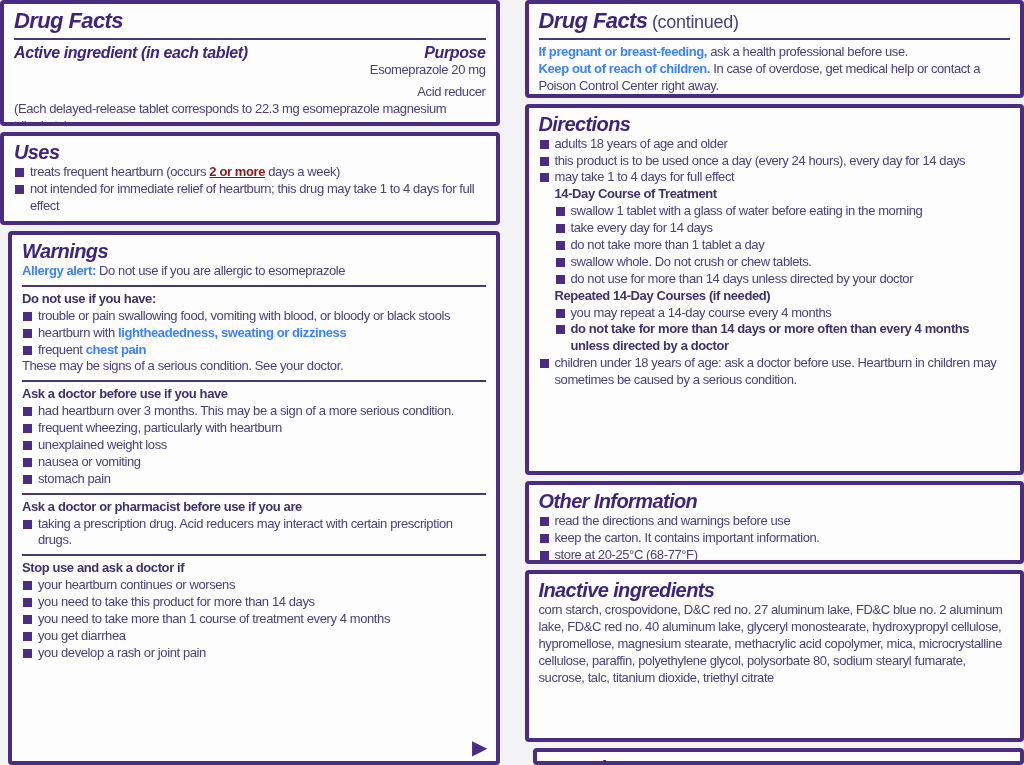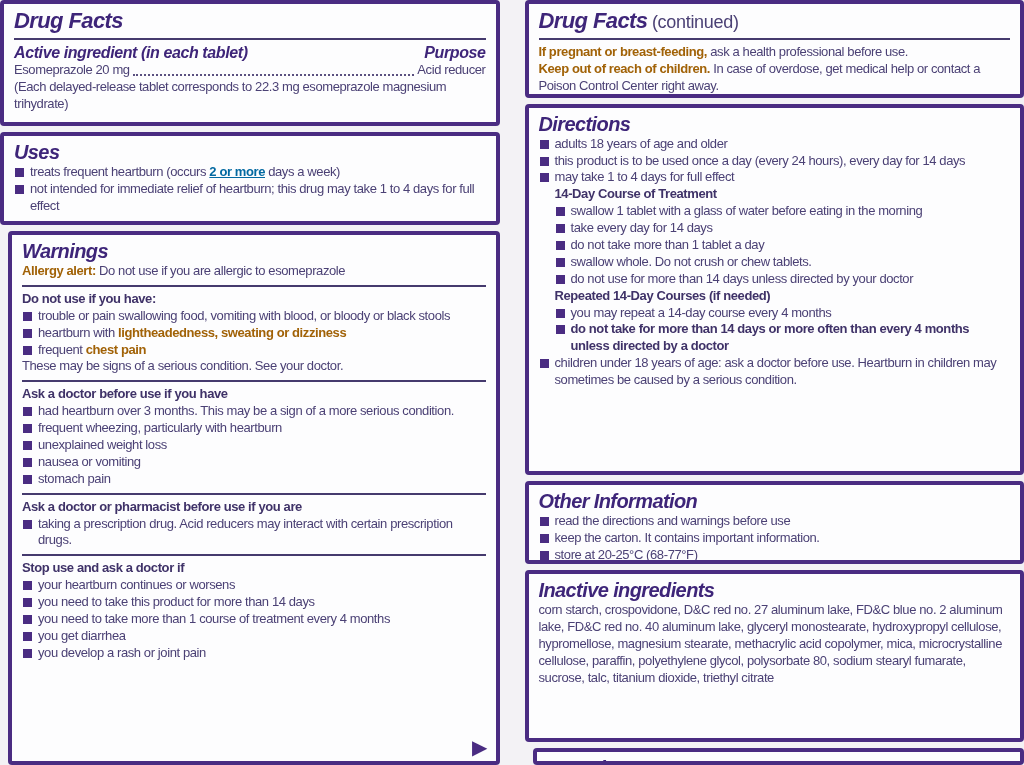--- a/index.html
+++ b/index.html
@@ -28,42 +28,42 @@
     line-height:1.2;
   }
   .big-title { font-size:22px; }
   .section-title { font-size:20px; }
   .title-suffix { font-weight:normal; font-style:normal; font-size:18px; letter-spacing:-0.3px; color:#4b4175; }
 
   .rule { border:none; border-top:2px solid #453a6e; margin:4px 0 4px; }
   .thin-rule { border:none; border-top:2px solid #453a6e; margin:5px 0 4px; }
 
   .txt, li, p { font-size:13px; letter-spacing:-0.4px; line-height:1.3; }
-  b { color:#a16207; }
+  b { color:#3b82f6; }
 
   .mid-head {
     font-weight:bold; font-style:italic; font-size:16px;
     color:#3e2579; letter-spacing:-0.4px;
   }
   .sub-head { font-weight:bold; color:#3f3268; }
 
   ul { list-style:none; }
   li.b { padding-left:16px; position:relative; }
   li.b::before {
     content:""; position:absolute; left:1px; top:4px;
     width:9px; height:9px; background:#4a2c82;
   }
   ul.indent { margin-left:16px; }
   .ind { margin-left:16px; }
 
-  .bu { font-weight:bold; text-decoration:underline; color:#0369a1; }
+  .bu { font-weight:bold; text-decoration:underline; color:#7f1d1d; }
   .bold-item { font-weight:bold; color:#3f3268; }
 
   .purpose-row { display:flex; justify-content:space-between; align-items:flex-end; }
-  .dose-row { display:flex; align-items:flex-end; }
+  .dose-row { display:flex; align-items:flex-end;flex-direction:column; }
   .leader { flex:1; border-bottom:2px dotted #5a5080; margin:0 3px 3px 3px; height:1px; }
 
   .arrow {
     position:absolute; right:8px; bottom:4px;
     color:#4a2c82; font-size:20px; line-height:1;
   }
   .inline-title-p { line-height:1.25; }
   .inline-title-p .section-title { margin-right:4px; }
 </style>
 </head>

